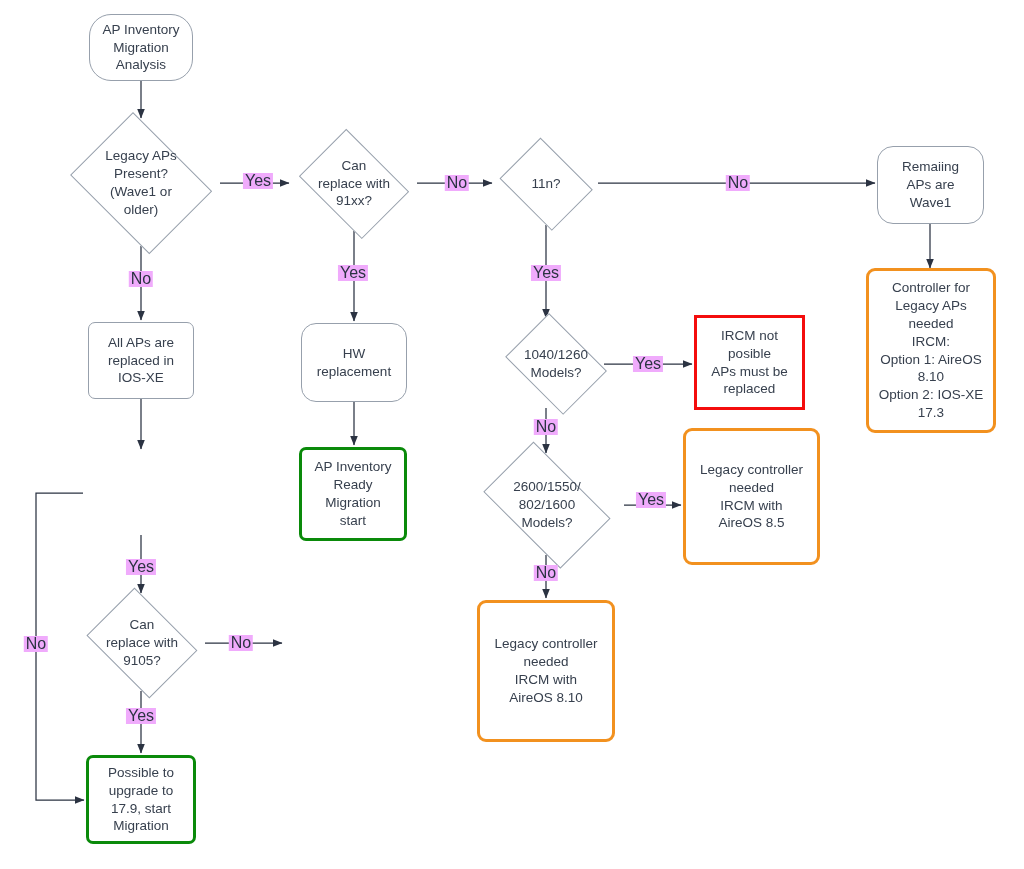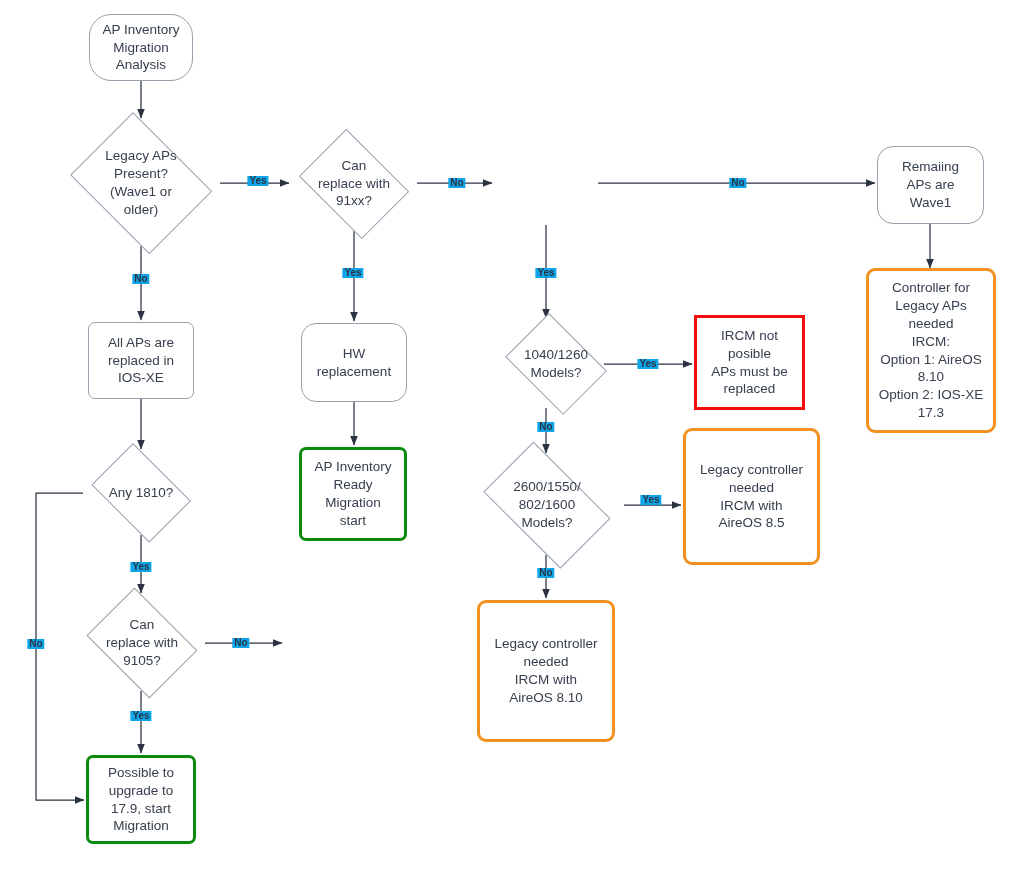--- a/index.html
+++ b/index.html
@@ -75,24 +75,24 @@
     box-sizing: border-box;
   }
   .n-decision .dia-label {
     position: relative;
     z-index: 2;
     white-space: pre-line;
   }
   .edge-label {
     position: absolute;
     font-family: "Liberation Sans", sans-serif;
-    font-size: 10px;
-    font-weight: bold;
+    font-size: 16px;
+    font-weight: normal;
     color: #2b3342;
-    background: #0ea5e9;
+    background: #f0abfc;
     padding: 0 2px;
     line-height: 1;
     transform: translate(-50%, -50%);
     white-space: nowrap;
   }
 </style>
 </head>
 <body>
 
 <div id="canvas">
@@ -157,20 +157,24 @@
 older)</span>
   </div>
 
   <div class="node n-decision" style="left:291px; top:136px; width:126px; height:95px;">
     <span class="dia-shape"></span>
     <span class="dia-label">Can
 replace with
 91xx?</span>
   </div>
 
+  <div class="node n-decision" style="left:494px; top:143px; width:104px; height:82px;">
+    <span class="dia-shape"></span>
+    <span class="dia-label">11n?</span>
+  </div>
 
   <div class="node n-process" style="left:877px; top:146px; width:107px; height:78px;border-radius:16px;">
     <span>Remaiing
 APs are
 Wave1</span>
   </div>
 
   <div class="node n-process" style="left:88px; top:322px; width:106px; height:77px;">
     <span>All APs are
 replaced in
@@ -206,24 +210,20 @@
 17.3</span>
   </div>
 
   <div class="node n-process-green" style="left:299px; top:447px; width:108px; height:94px;">
     <span>AP Inventory
 Ready
 Migration
 start</span>
   </div>
 
-  <div class="node n-decision" style="left:83px; top:451px; width:116px; height:84px;">
-    <span class="dia-shape"></span>
-    <span class="dia-label">Any 1810?</span>
-  </div>
 
   <div class="node n-process-orange" style="left:683px; top:428px; width:137px; height:137px;">
     <span>Legacy controller
 needed
 IRCM with
 AireOS 8.5</span>
   </div>
 
   <div class="node n-decision" style="left:470px; top:455px; width:154px; height:100px;">
     <span class="dia-shape"></span>

